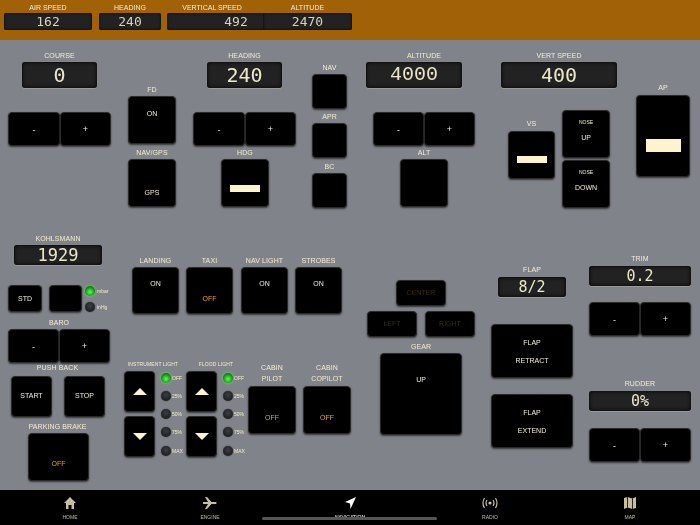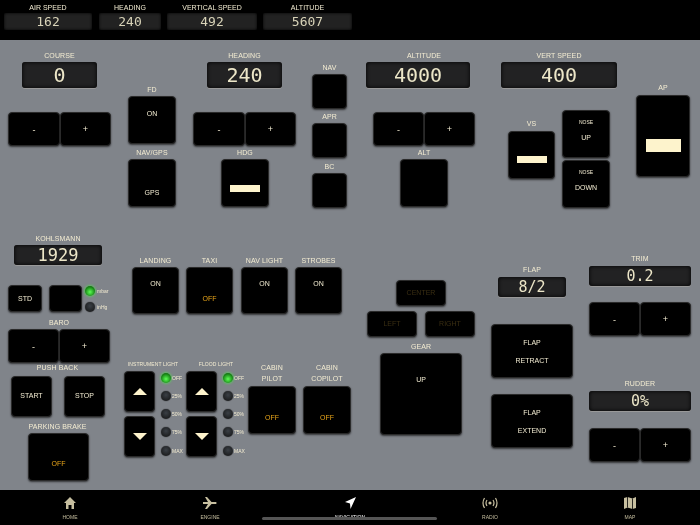--- a/index.html
+++ b/index.html
@@ -1,17 +1,17 @@
 <!DOCTYPE html>
 <html><head>
 <meta charset="utf-8">
 <style>
   html,body{margin:0;padding:0;}
   body{width:700px;height:525px;position:relative;overflow:hidden;background:#7f8389;font-family:"Liberation Sans",sans-serif;}
-  .topbar{position:absolute;left:0;top:0;width:700px;height:40px;background:#000000;}
+  .topbar{position:absolute;left:0;top:0;width:700px;height:40px;background:#a16207;}
   .panel{position:absolute;left:0;top:40px;width:700px;height:450px;background:#80848a;}
   .navbar{position:absolute;left:0;top:490px;width:700px;height:35px;background:#000;}
   .lbl{position:absolute;color:#f3ecd2;font-size:7px;text-align:center;letter-spacing:0.1px;white-space:nowrap;}
   .toplbl{position:absolute;color:#f3ecd2;font-size:7px;text-align:center;}
   .tdisp{position:absolute;height:17px;background:#222;border-radius:2px;color:#d8d3b8;font-family:"DejaVu Sans Mono",monospace;font-size:13px;line-height:17px;text-align:center;box-shadow:inset 0 0 3px #000;}
   .disp{position:absolute;background:#222223;border-radius:3px;color:#ece6c8;font-family:"DejaVu Sans Mono",monospace;text-align:center;box-shadow:inset 0 0 4px #000,0 1px 0 #999;}
   .btn{position:absolute;background:#000;border-radius:4px;border:1.5px solid #2a2a2a;box-shadow:0 1px 2px rgba(0,0,0,0.6);color:#f3ecd2;font-size:7px;text-align:center;box-sizing:border-box;}
   .btn .t{position:absolute;left:0;right:0;}
   .off{color:#e8a51a !important;}
   .dim{color:#3a2e12 !important;}
@@ -28,23 +28,23 @@
 </style>
 </head>
 <body>
 
 <div class="topbar">
   <div class="toplbl" style="left:4px;top:4px;width:88px;">AIR SPEED</div>
   <div class="tdisp" style="left:4px;top:13px;width:88px;">162</div>
   <div class="toplbl" style="left:99px;top:4px;width:62px;">HEADING</div>
   <div class="tdisp" style="left:99px;top:13px;width:62px;">240</div>
   <div class="toplbl" style="left:167px;top:4px;width:90px;">VERTICAL SPEED</div>
-  <div class="tdisp" style="left:167px;top:13px;width:90px;">492</div>
+  <div class="tdisp" style="left:167px;top:13px;width:90px;padding-left:24px;">492</div>
   <div class="toplbl" style="left:263px;top:4px;width:89px;">ALTITUDE</div>
-  <div class="tdisp" style="left:263px;top:13px;width:89px;">5607</div>
+  <div class="tdisp" style="left:263px;top:13px;width:89px;">2470</div>
 </div>
 
 <div class="panel"></div>
 
 <div class="lbl" style="left:22px;top:52px;width:75px;">COURSE</div>
 <div class="disp" style="left:22px;top:62px;width:75px;height:26px;font-size:20px;line-height:26px;">0</div>
 <div class="btn" style="left:8px;top:112px;width:52px;height:34px;">
     <span class="t" style="top:12px;font-size:9px;">-</span>
   </div>
 <div class="btn" style="left:60px;top:112px;width:51px;height:34px;">
@@ -76,21 +76,21 @@
   </div>
 
 <div class="lbl" style="left:312px;top:64px;width:35px;">NAV</div>
 <div class="btn" style="left:312px;top:74px;width:35px;height:35px;"></div>
 <div class="lbl" style="left:312px;top:113px;width:35px;">APR</div>
 <div class="btn" style="left:312px;top:123px;width:35px;height:35px;"></div>
 <div class="lbl" style="left:312px;top:163px;width:35px;">BC</div>
 <div class="btn" style="left:312px;top:173px;width:35px;height:35px;"></div>
 
 <div class="lbl" style="left:366px;top:52px;width:116px;">ALTITUDE</div>
-<div class="disp" style="left:366px;top:62px;width:104px;height:26px;font-size:20px;line-height:26px;">4000</div>
+<div class="disp" style="left:366px;top:62px;width:96px;height:26px;font-size:20px;line-height:26px;font-family:Liberation Mono, monospace;">4000</div>
 <div class="btn" style="left:373px;top:112px;width:51px;height:34px;">
     <span class="t" style="top:12px;font-size:9px;">-</span>
   </div>
 <div class="btn" style="left:424px;top:112px;width:51px;height:34px;">
     <span class="t" style="top:11px;font-size:9px;">+</span>
   </div>
 
 <div class="lbl" style="left:400px;top:149px;width:48px;">ALT</div>
 <div class="btn" style="left:400px;top:159px;width:48px;height:48px;"></div>
 

